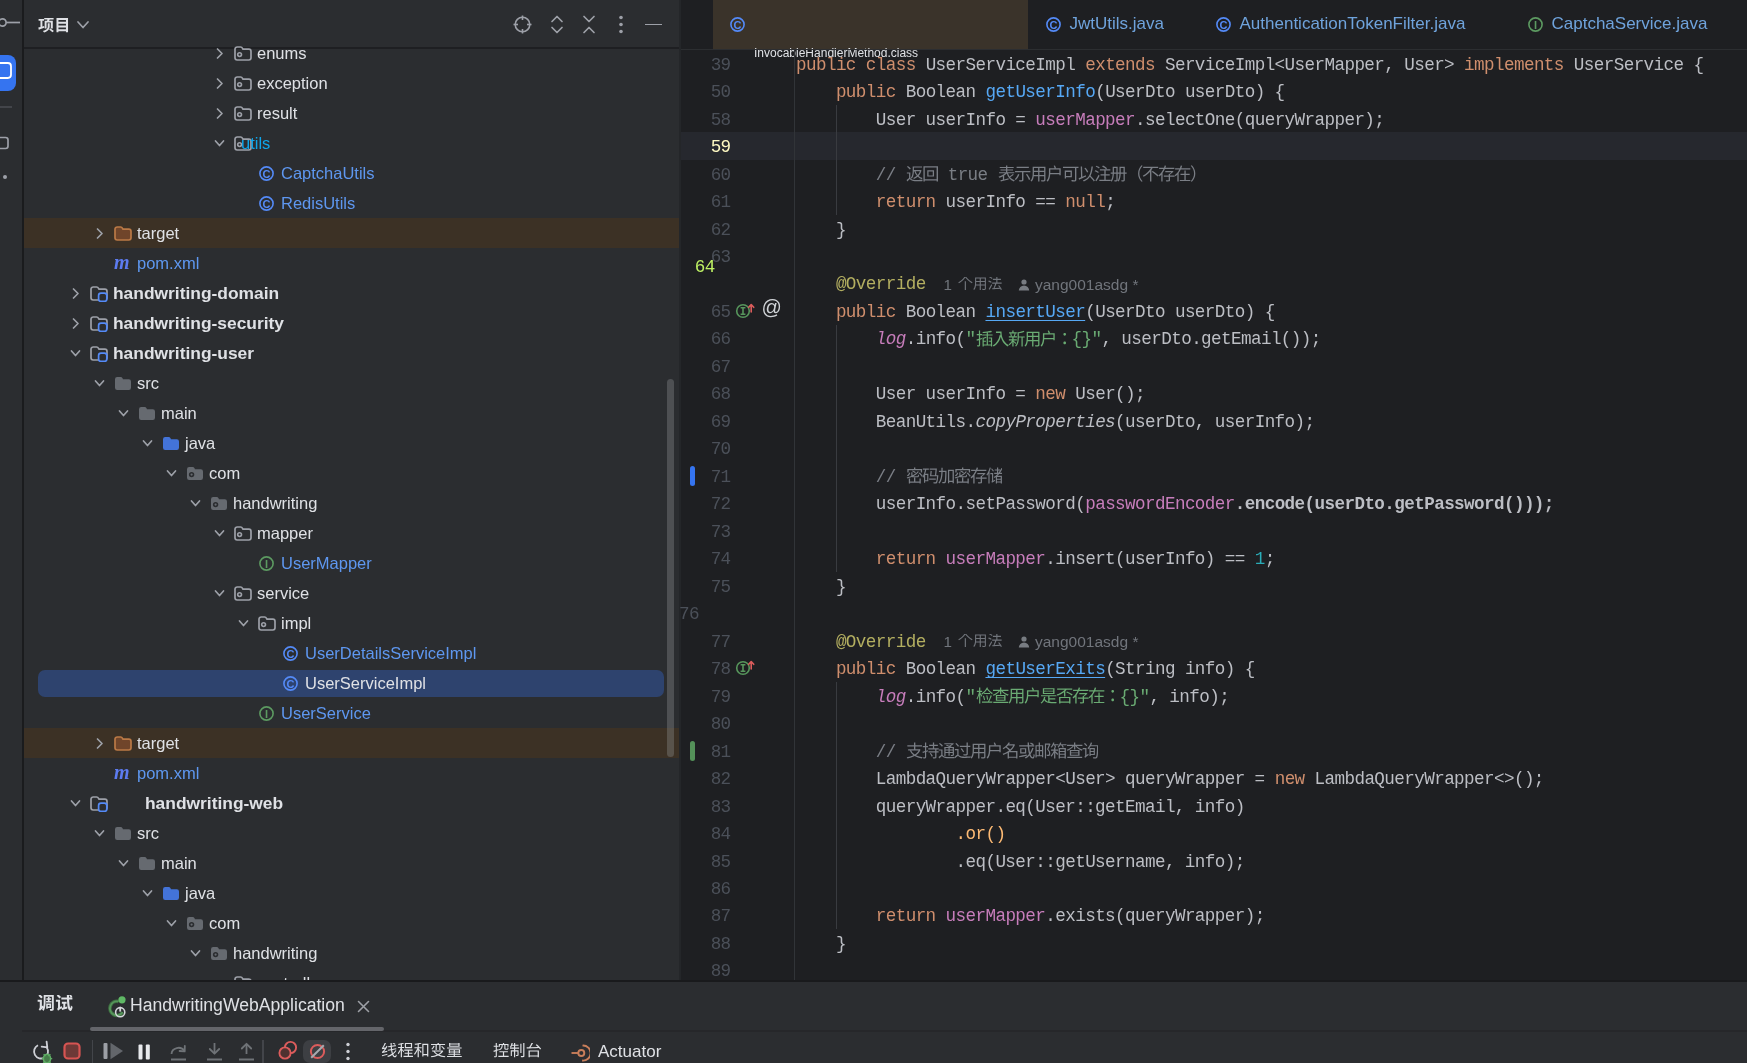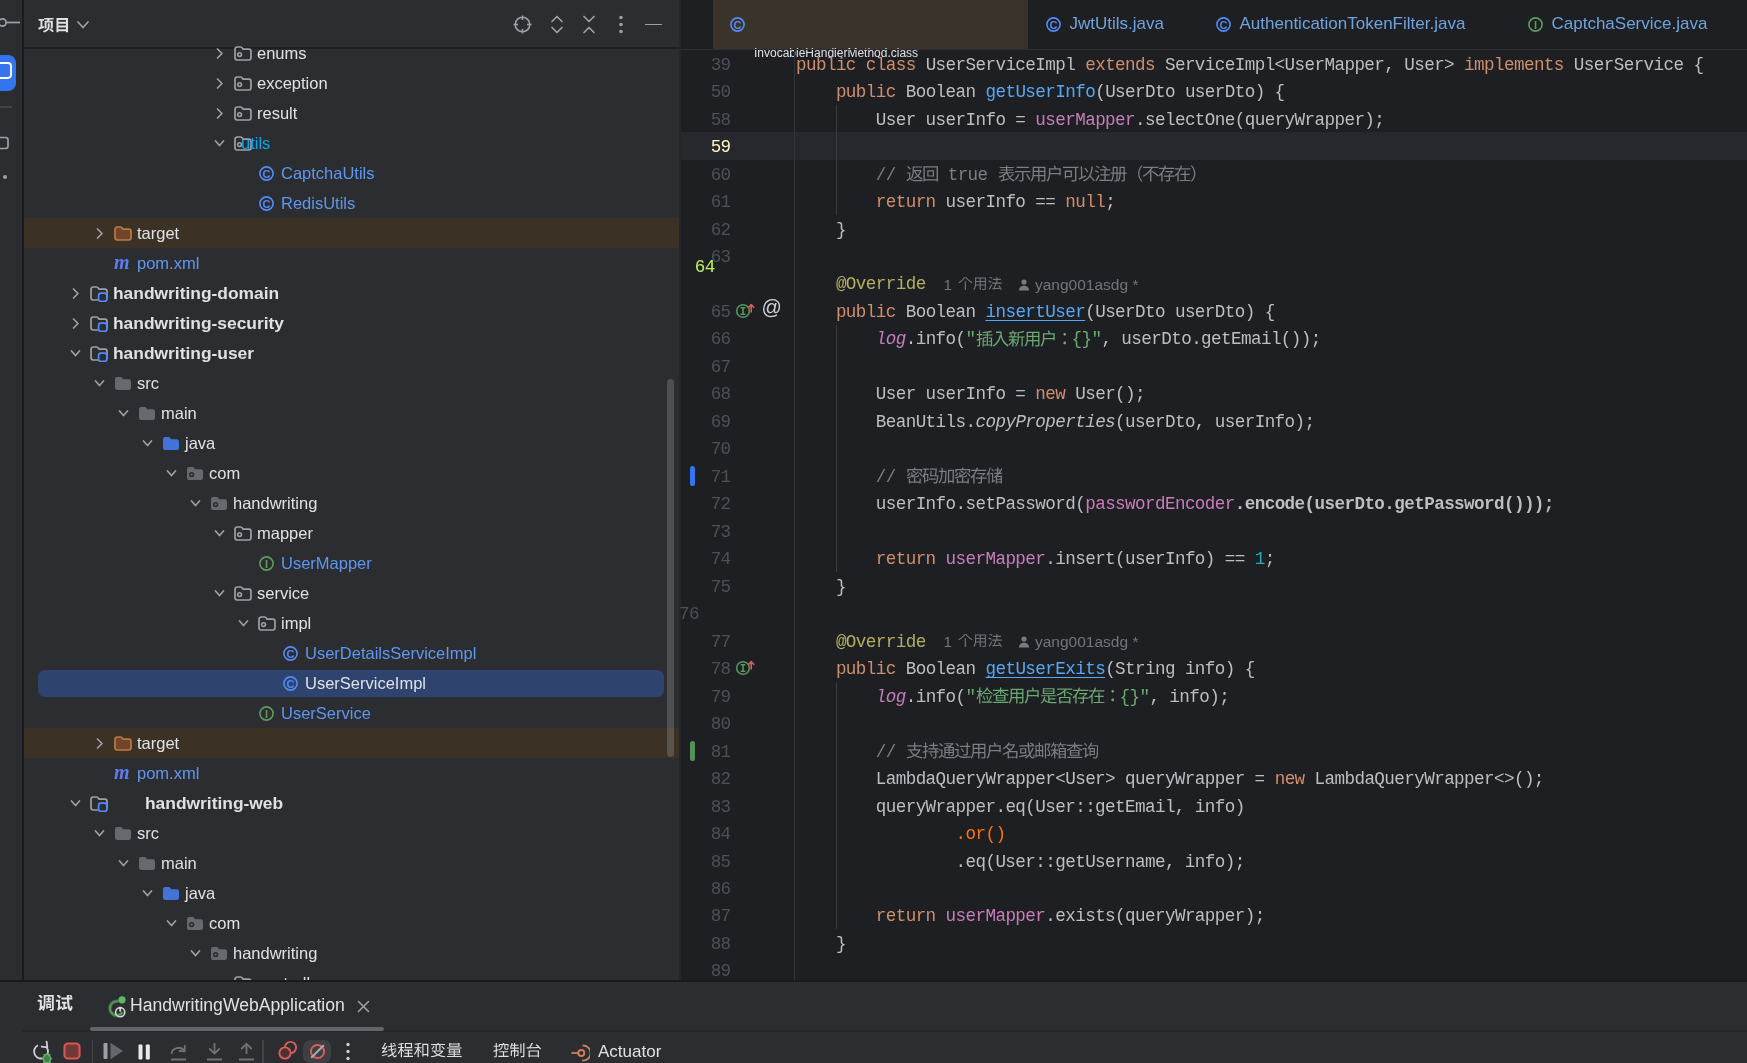--- a/index.html
+++ b/index.html
@@ -651,21 +651,21 @@
       <path transform="translate(160.00,15.14) scale(0.01740,-0.01740)" d="M295 218H700V134H295ZM295 352H700V270H295ZM221 406V80H778V406ZM74 20V-48H930V20ZM460 840V713H57V647H379C293 552 159 466 36 424C52 410 74 382 85 364C221 418 369 523 460 642V437H534V643C626 527 776 423 914 372C925 391 947 420 964 434C838 473 702 556 615 647H944V713H534V840Z"></path>
       <path transform="translate(176.00,15.14) scale(0.01740,-0.01740)" d="M114 775C163 729 223 664 251 622L305 672C277 713 215 775 166 819ZM42 527V454H183V111C183 66 153 37 135 24C148 10 168 -22 174 -40C189 -20 216 2 385 129C378 143 366 171 360 192L256 116V527ZM506 840C464 713 394 587 312 506C331 495 363 471 377 457C417 502 457 558 492 621H866C853 203 837 46 804 10C793 -3 783 -6 763 -6C740 -6 686 -6 625 -1C638 -21 647 -53 649 -74C703 -76 760 -78 792 -74C826 -71 849 -62 871 -33C910 16 925 176 940 650C941 662 941 690 941 690H529C549 732 567 776 583 820ZM672 292V184H499V292ZM672 353H499V460H672ZM430 523V61H499V122H739V523Z"></path>
     </svg>
   </div>
 <div class="abs mono" style="left:796.00px;top:766.09px;color:#bcbec4;">        </div>
 <div class="abs mono" style="left:875.78px;top:766.09px;color:#bcbec4;">LambdaQueryWrapper&lt;User&gt; queryWrapper = </div>
 <div class="abs mono" style="left:1274.66px;top:766.09px;color:#cf8e6d;">new </div>
 <div class="abs mono" style="left:1314.54px;top:766.09px;color:#bcbec4;">LambdaQueryWrapper&lt;&gt;();</div>
 <div class="abs mono" style="left:796.00px;top:793.57px;color:#bcbec4;">        </div>
 <div class="abs mono" style="left:875.78px;top:793.57px;color:#bcbec4;">queryWrapper.eq(User::getEmail, info)</div>
-<div class="abs mono" style="left:796.00px;top:821.04px;color:#f97316;">                .or()</div>
+<div class="abs mono" style="left:796.00px;top:821.04px;color:#fdba74;">                .or()</div>
 <div class="abs mono" style="left:796.00px;top:848.52px;color:#bcbec4;">                .eq(User::getUsername, info);</div>
 <div class="abs mono" style="left:796.00px;top:903.48px;color:#bcbec4;">        </div>
 <div class="abs mono" style="left:875.78px;top:903.48px;color:#cf8e6d;">return </div>
 <div class="abs mono" style="left:945.58px;top:903.48px;color:#c77dbb;">userMapper</div>
 <div class="abs mono" style="left:1045.30px;top:903.48px;color:#bcbec4;">.exists(queryWrapper);</div>
 <div class="abs mono" style="left:796.00px;top:930.96px;color:#bcbec4;">    }</div>
 <div class="abs" style="left:943.6px;top:275.8px;font-family:'Liberation Sans',sans-serif;font-size:15.2px;color:#71757c;font-weight:normal;white-space:nowrap;">1</div>
 <div class="abs" style="left:957.5px;top:277.2px">
     <svg width="44.4" height="16.6" viewBox="0 0 44.4 16.6" fill="#71757c">
       <path transform="translate(0.00,11.84) scale(0.01480,-0.01480)" d="M496 759C589 629 772 471 936 376C950 399 967 425 987 444C822 527 639 682 531 837H452C373 702 199 533 18 431C35 415 56 388 66 370C244 475 414 633 496 759ZM457 510V-80H536V510Z"></path>

